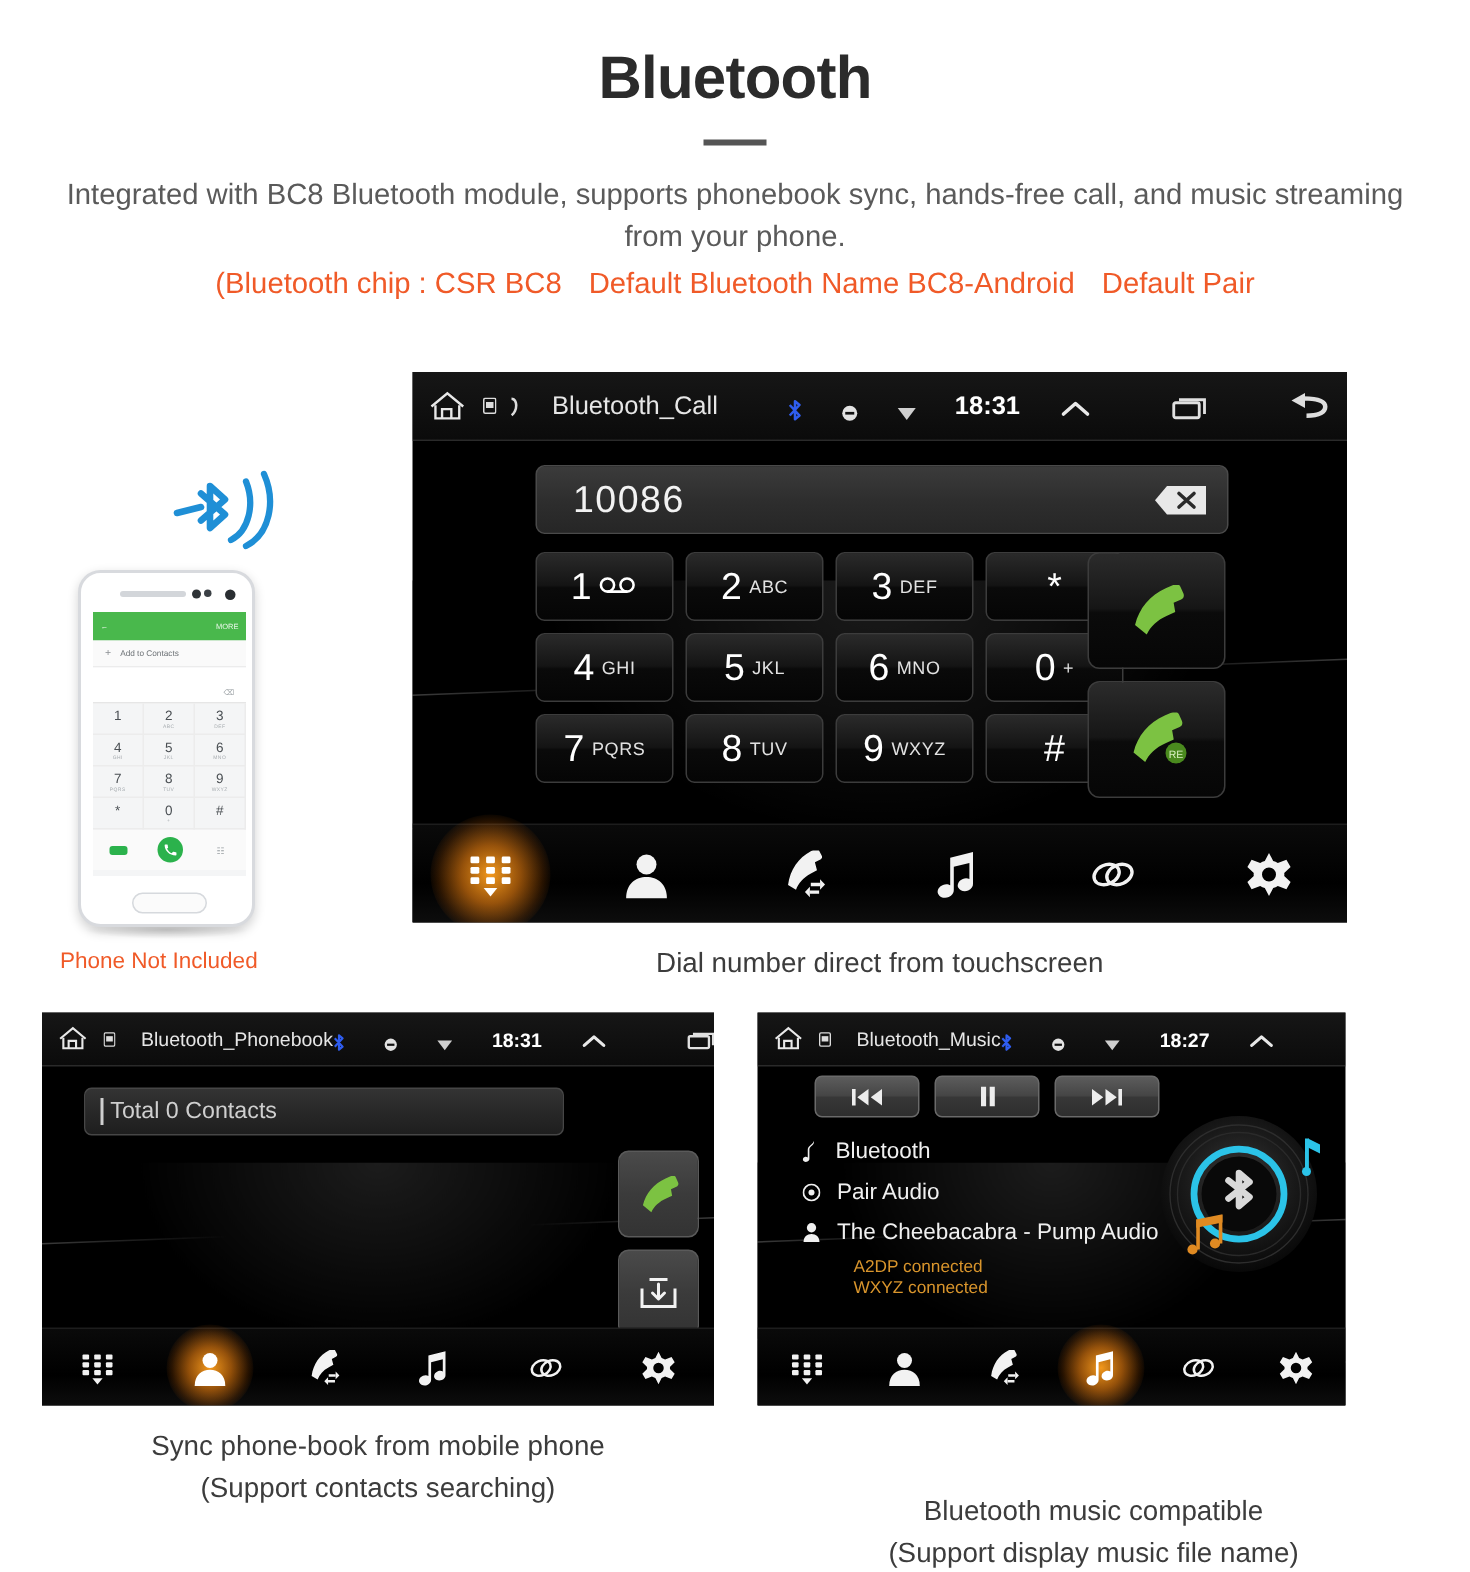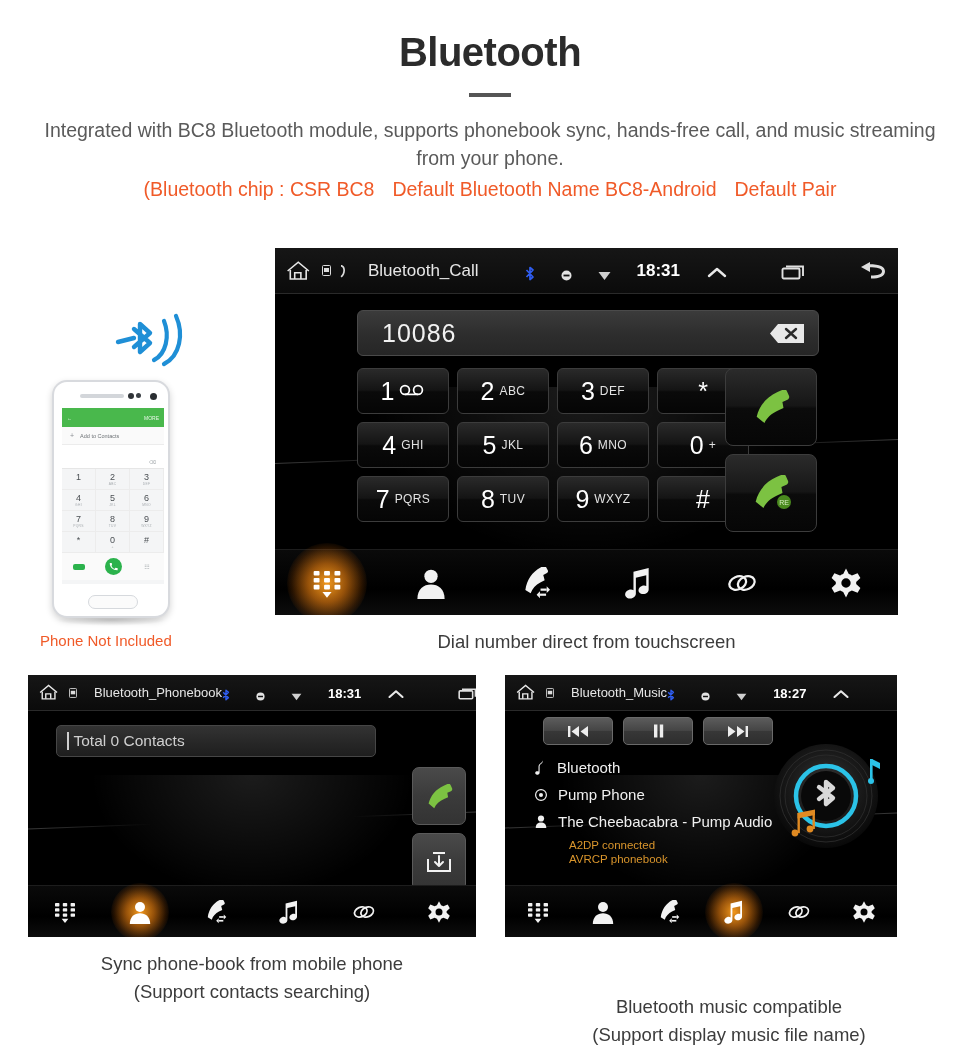--- a/index.html
+++ b/index.html
@@ -805,36 +805,36 @@
         </span>
         <span class="t">Bluetooth</span>
       </div>
       <div class="mu-row">
         <span class="ico">
           <svg width="12" height="12" viewBox="0 0 12 12">
               <circle cx="6" cy="6" r="5.4" fill="none" stroke="#f0f0f0" stroke-width="1.2"></circle>
               <circle cx="6" cy="6" r="2" fill="#f0f0f0"></circle>
             </svg>
         </span>
-        <span class="t">Pump Phone</span>
+        <span class="t">Pair Audio</span>
       </div>
       <div class="mu-row">
         <span class="ico">
           <svg width="12" height="13" viewBox="0 0 12 13" fill="#f0f0f0">
               <circle cx="6" cy="3.5" r="3.1"></circle>
               <path d="M0.7 13 C0.7 9.4 3 7.6 6 7.6 C9 7.6 11.3 9.4 11.3 13 Z"></path>
             </svg>
         </span>
         <span class="t">The Cheebacabra - Pump Audio</span>
       </div>
     </div>
 
     <div class="mu-status">
       <span>A2DP connected</span>
-      <span>AVRCP phonebook</span>
+      <span>WXYZ connected</span>
     </div>
 
     <svg id="vinyl" viewBox="0 0 118 118">
       <defs>
         <radialGradient id="vg" cx="50%" cy="42%" r="62%">
           <stop offset="0%" stop-color="#3a3a3a"></stop>
           <stop offset="55%" stop-color="#1a1a1a"></stop>
           <stop offset="100%" stop-color="#050505"></stop>
         </radialGradient>
       </defs>

